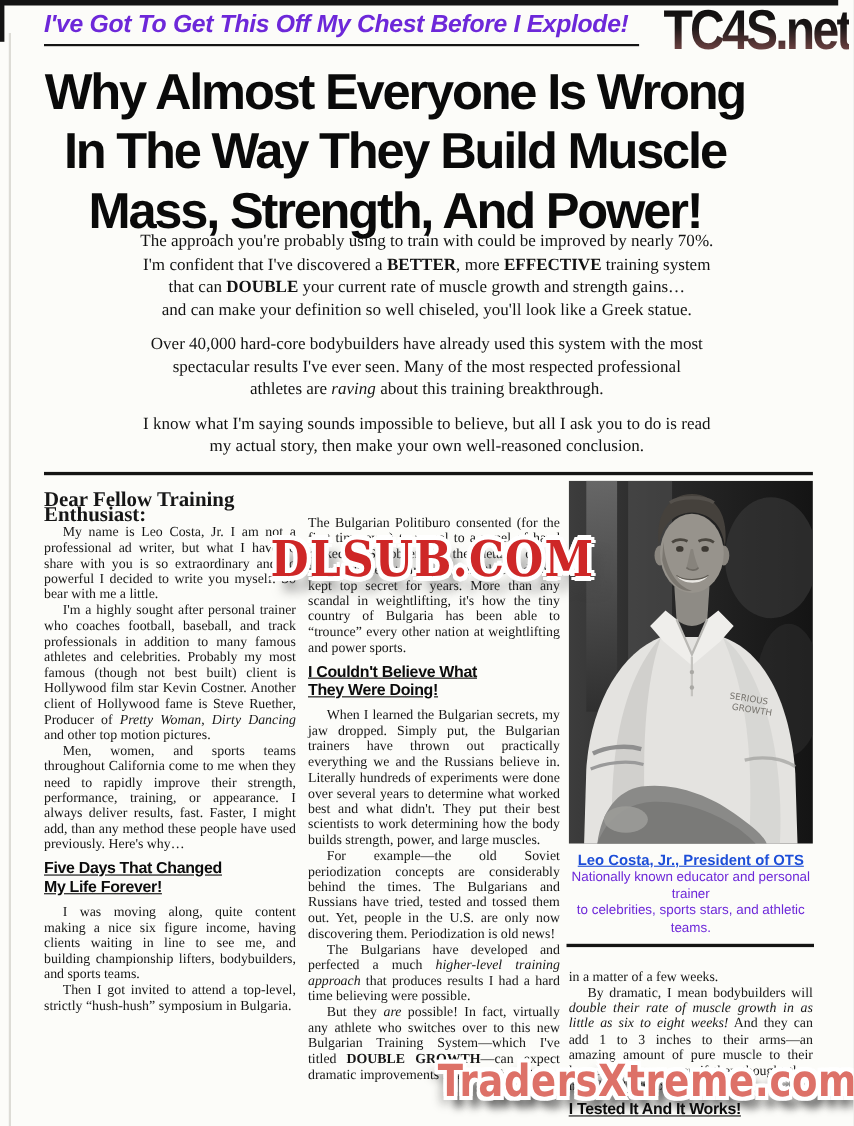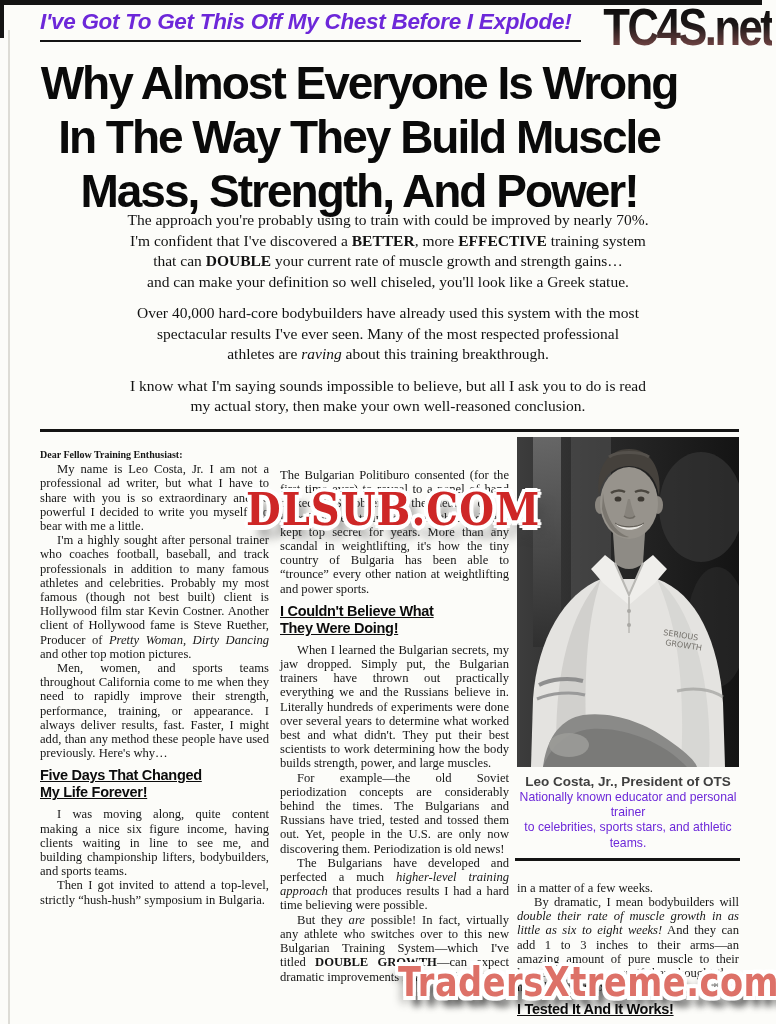--- a/index.html
+++ b/index.html
@@ -28,28 +28,28 @@
 
   .rule{background:#141414;}
   .rule-intro{position:absolute;top:429px;left:40px;width:699px;height:3px;}
 
   .col{position:absolute;top:448px;font:400 12.6px/14.2px "Liberation Serif",serif;
        text-align:justify;color:#161616;}
   .col1{left:40px;width:229px;}
   .col2{left:280px;width:229px;}
   .para{margin:0;text-indent:17px;}
   .noindent{text-indent:0;margin-top:20px;}
-  .salutation{font-weight:700;font-size:10px;text-indent:0;text-align:left;}
+  .salutation{font-weight:700;font-size:19px;text-indent:0;text-align:left;}
   .subhead{font:700 14.5px/17px "Liberation Sans",sans-serif;letter-spacing:-0.3px;
            text-align:left;text-indent:0;margin:7px 0 6px;color:#0c0c0c;text-decoration:underline;}
 
   .col3{position:absolute;left:517px;top:437px;width:222px;}
   .photo{width:222px;height:330px;line-height:0;}
   .caption{text-align:center;margin-top:6px;}
-  .caption-title{font:700 13.5px/17px "Liberation Sans",sans-serif;color:#404040;}
+  .caption-title{font:700 13.5px/17px "Liberation Sans",sans-serif;color:#1d4ed8;text-decoration:underline;}
   .caption-sub{font:400 12.2px/15.2px "Liberation Sans",sans-serif;color:#6d28d9;}
   .rule-col3{height:3px;width:225px;margin:7px 0 7px -2px;}
   .col3text{font:400 12.6px/14.2px "Liberation Serif",serif;text-align:justify;color:#161616;}
 
   .wm{position:absolute;white-space:nowrap;z-index:6;}
   .wm-dlsub{left:246px;top:487px;
       font:700 40px/40px "DejaVu Serif",serif;letter-spacing:1px;color:#ce2727;
       transform:scale(1.0,1.12);transform-origin:left top;
       text-shadow:
         -3px -3px 0 #fff,0 -3px 0 #fff,3px -3px 0 #fff,-3px 0 0 #fff,3px 0 0 #fff,

